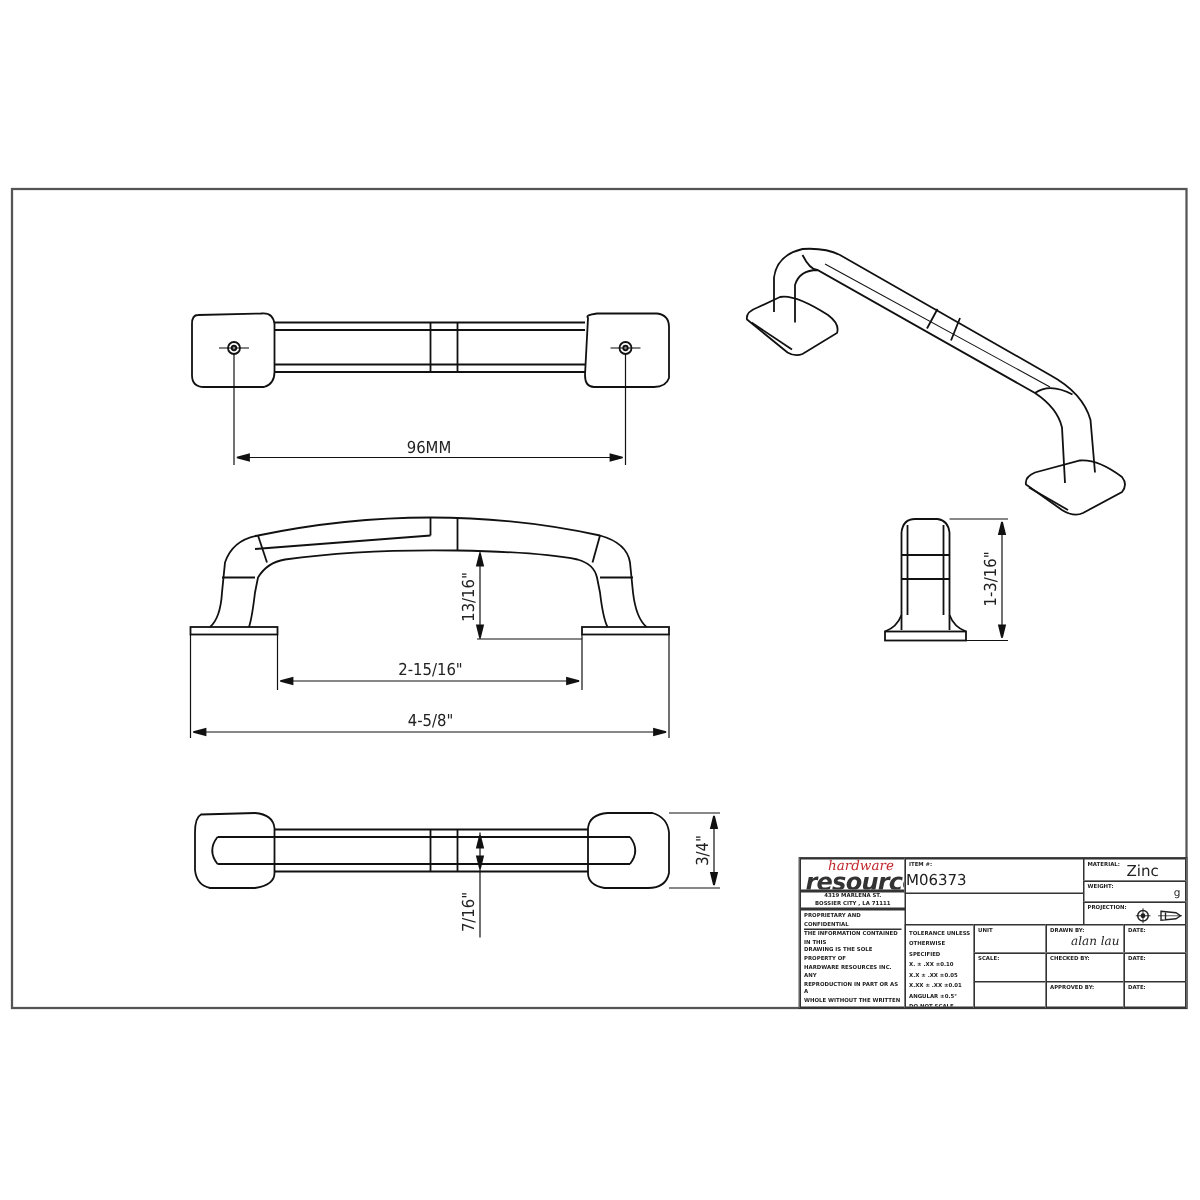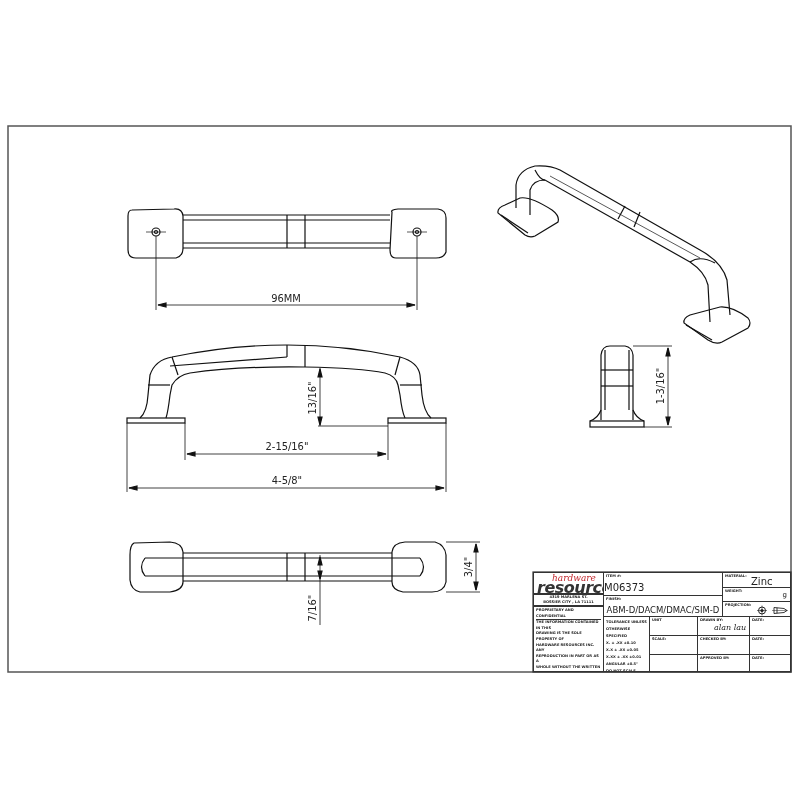--- a/index.html
+++ b/index.html
@@ -168,24 +168,20 @@
     <div class="tiny">WHOLE WITHOUT THE WRITTEN</div>
     <div class="tiny">PERMISSION OF HARDWARE</div>
 
   </div>
 
   <div class="cell" style="left:70px;top:0;width:120px;height:24px;">
     <span class="lbl">ITEM #:</span>
     <span class="val" style="left:0;right:0;top:9px;font-size:10px;">M06373</span>
   </div>
 
-  <div class="cell" style="left:70px;top:23px;width:120px;height:22px;">
-    <span class="lbl">FINISH:</span>
-    <span class="val" style="left:0;right:0;top:9px;text-align:center;font-size:8.5px;">ABM-D/DACM/DMAC/SIM-D</span>
-  </div>
 
   <div class="cell" style="left:189px;top:0;width:69px;height:16px;">
     <span class="lbl">MATERIAL:</span>
     <span class="val" style="left:28px;top:3px;font-size:10px;text-align:right;">Zinc</span>
   </div>
 
   <div class="cell" style="left:189px;top:15px;width:69px;height:15px;">
     <span class="lbl">WEIGHT:</span>
     <span class="val" style="right:3px;top:3px;font-size:7px;">g</span>
   </div>

